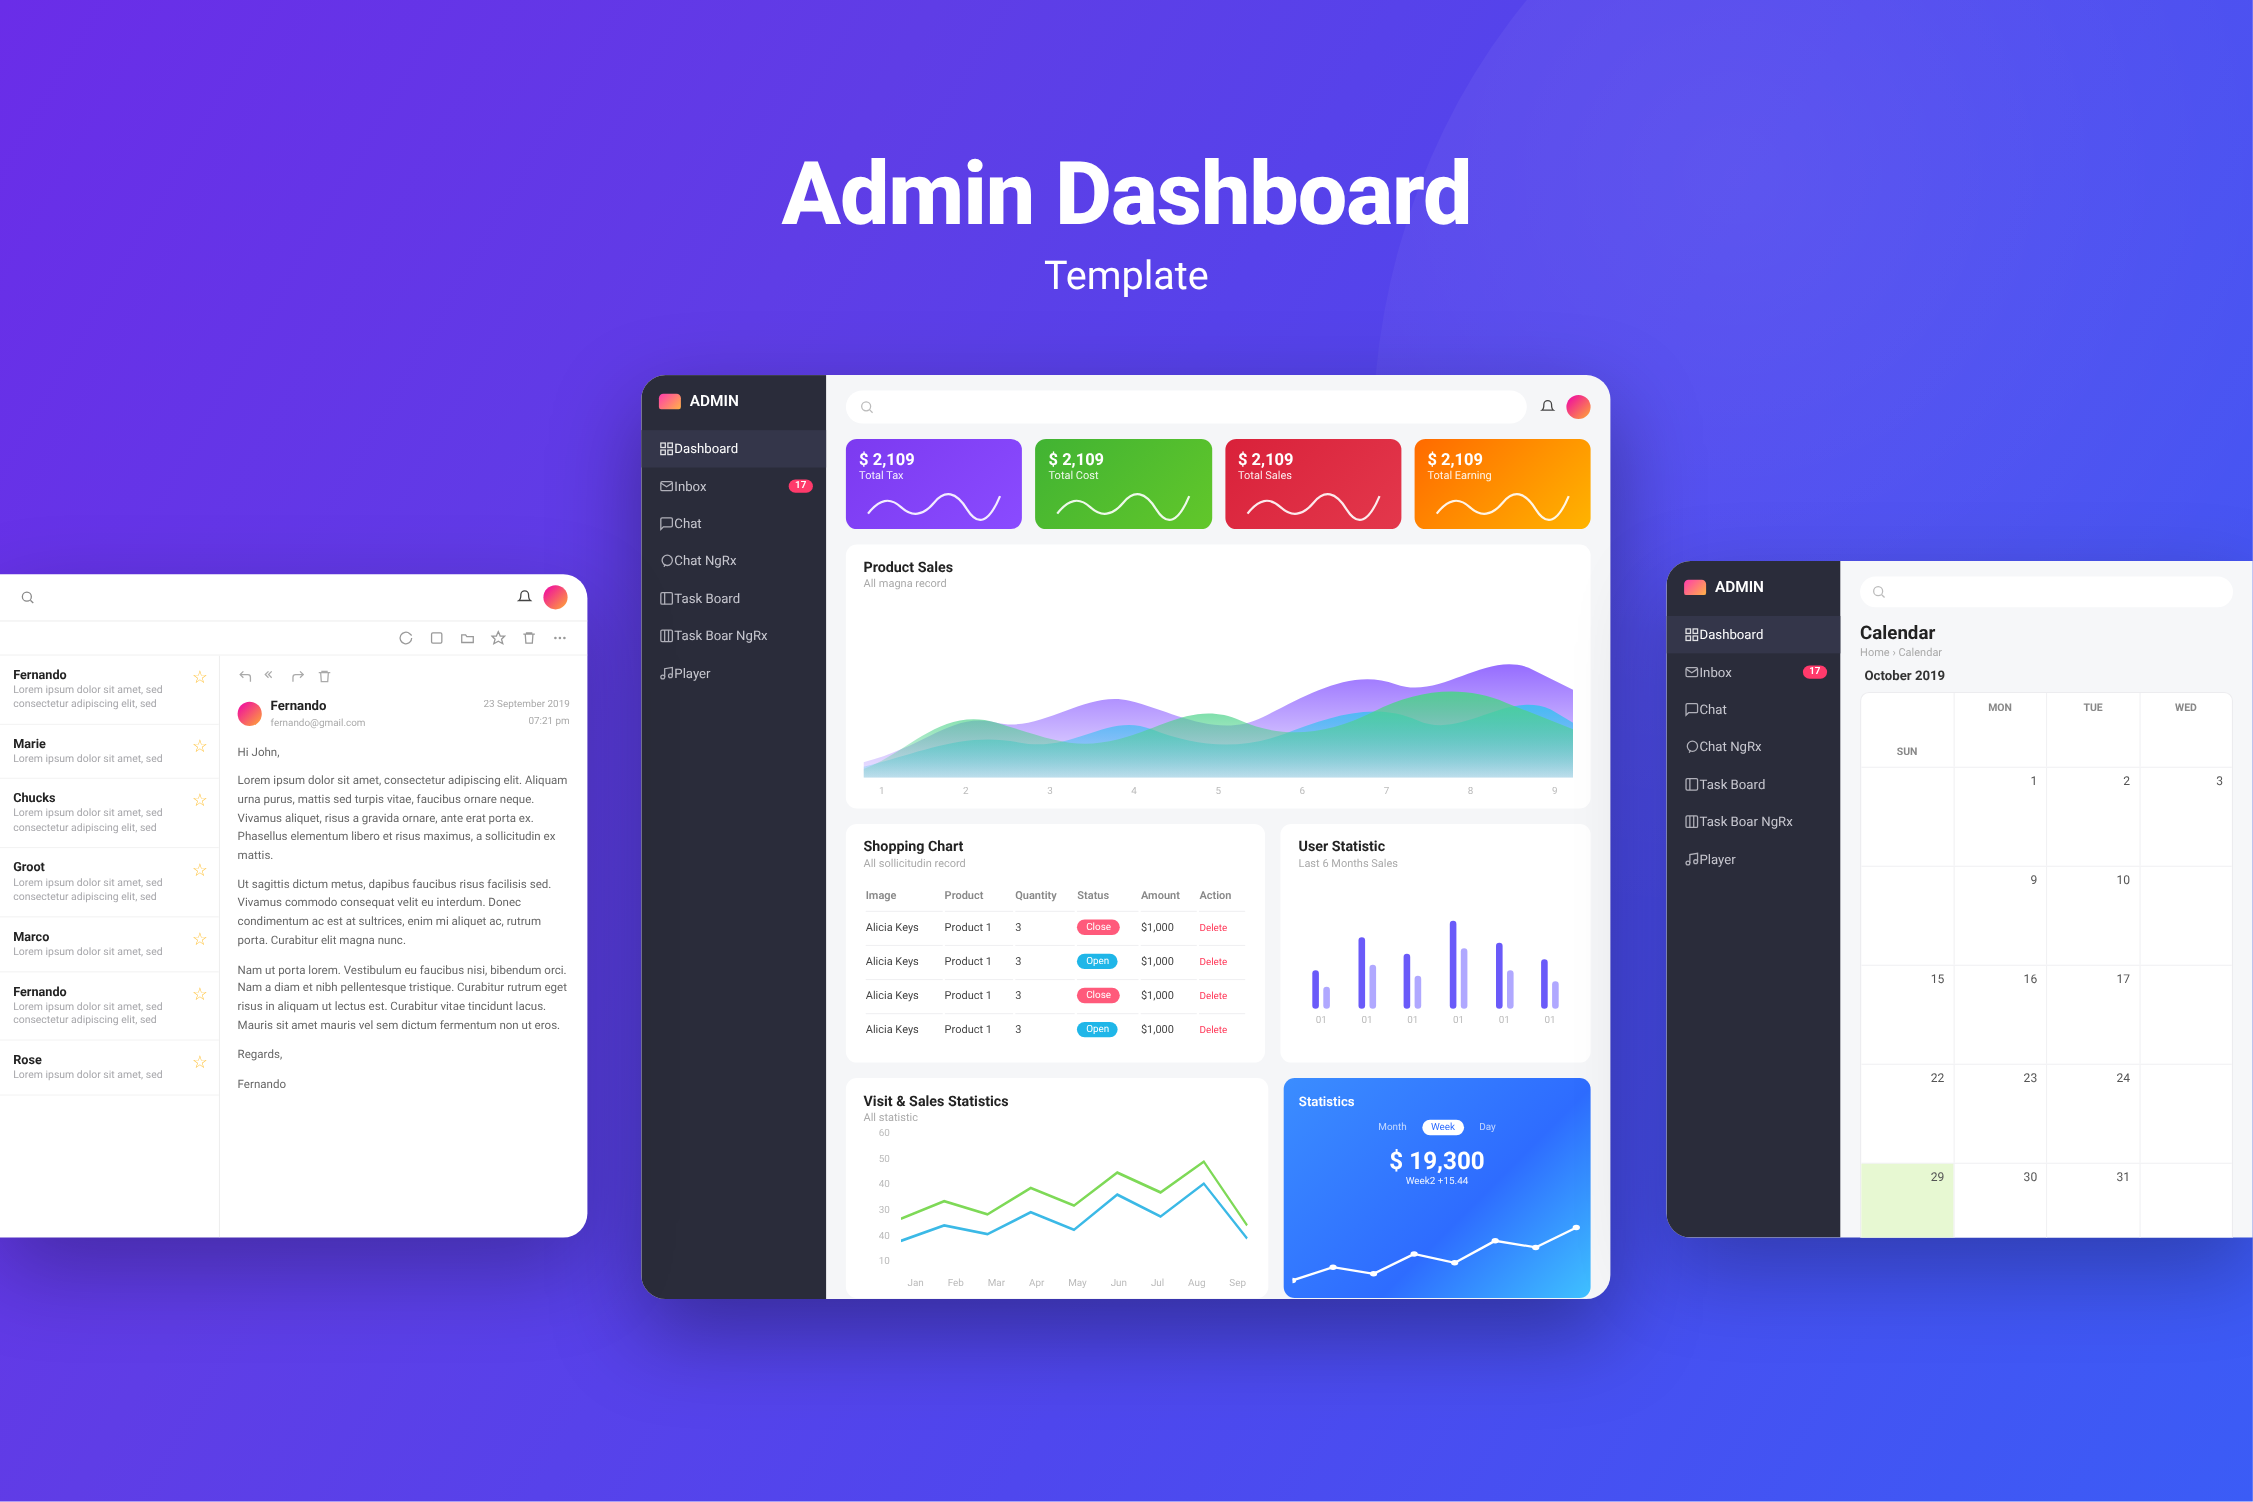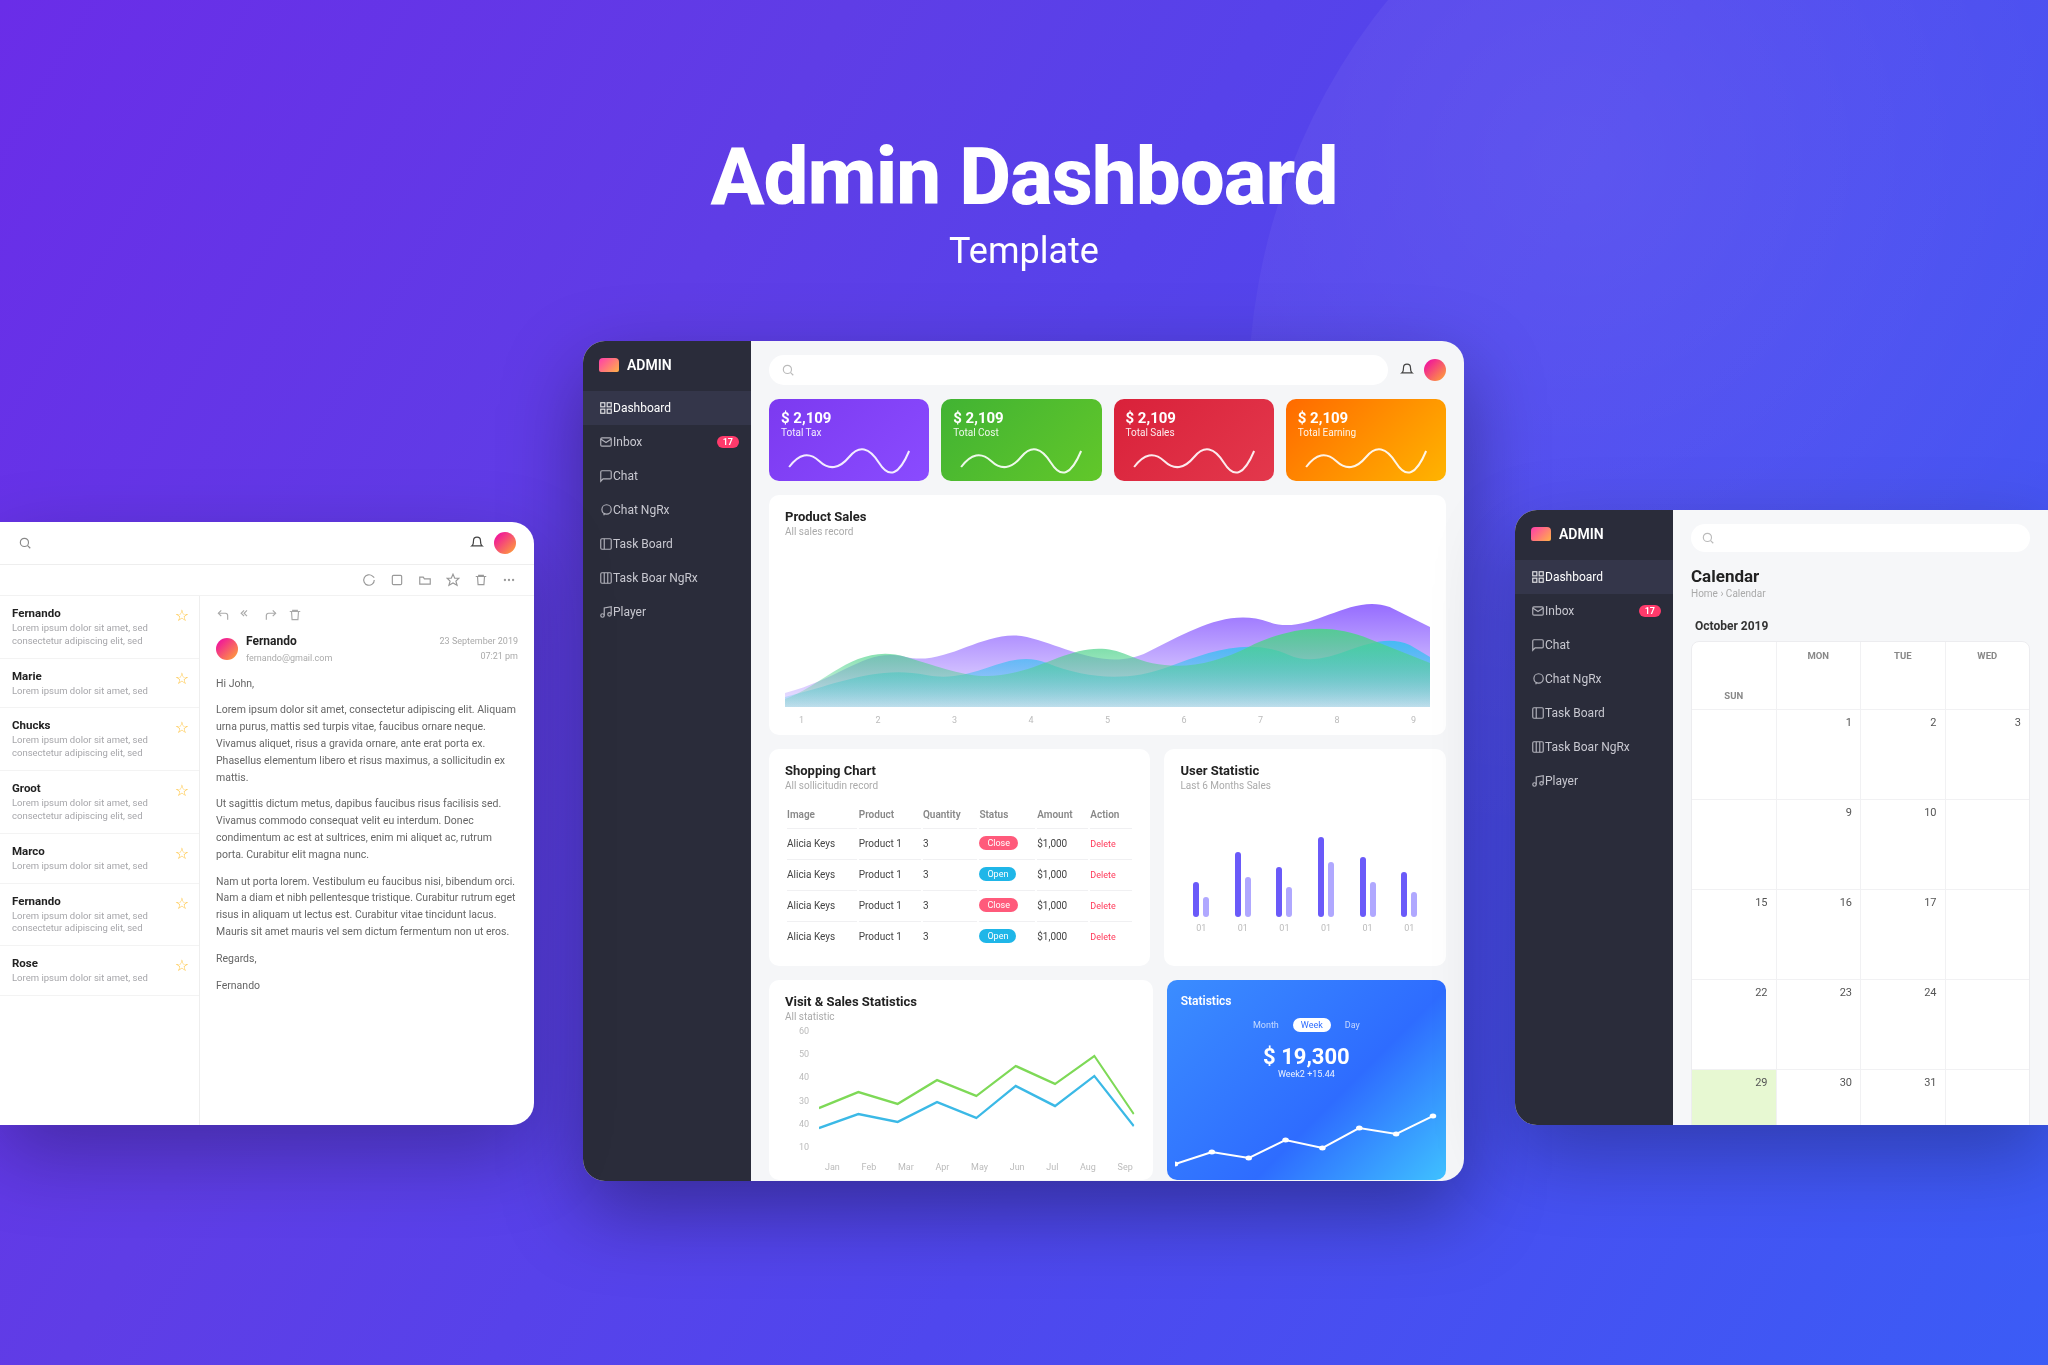--- a/index.html
+++ b/index.html
@@ -206,21 +206,21 @@
     border-radius: 22px 0 0 22px;
     overflow: hidden;
     box-shadow: 0 30px 80px rgba(0,0,0,0.28);
     display: flex;
   }
   .window-right .sidebar2 { width: 158px; background: #2a2c3a; color: #c8c8d0; }
   .cal-body { flex: 1; padding: 14px 18px; }
   .cal-body .topbar2 { background: #fff; border-radius: 18px; height: 28px; display: flex; align-items: center; padding: 0 10px; color: #bbb; margin-bottom: 14px; }
   .cal-title h3 { font-size: 17px; font-weight: 700; color: #222; }
   .cal-title .bc { font-size: 10px; color: #aaa; margin-top: 2px; }
-  .cal-title { margin-bottom: 12px; }
+  .cal-title { }
   .cal-month { font-size: 12px; font-weight: 700; color: #333; padding: 8px 4px; }
   .cal-grid { background: #fff; border-radius: 8px; overflow: hidden; border: 1px solid #ececef;}
   .cal-dow { display: flex; }
   .cal-dow span { flex: 1; text-align: center; font-size: 9.5px; color: #888; font-weight: 700; padding: 8px 0; border-left: 1px solid #f1f1f3; }
   .cal-dow span:first-child { border-left: none; margin-top: 40px; }
   .cal-row { display: flex; height: 90px; border-top: 1px solid #f1f1f3; }
   .cal-row span { flex: 1; text-align: right; font-size: 11px; color: #555; padding: 6px 8px 0 0; border-left: 1px solid #f1f1f3; }
   .cal-row span:first-child { border-left: none; }
   .cal-row span.hl { background: #e7f8d2; }
 
@@ -352,21 +352,21 @@
           <div class="amt">$ 2,109</div>
           <div class="lbl">Total Earning</div>
           <svg viewBox="0 0 120 40">
             <path d="M0 30 Q15 10 30 24 T60 20 T90 26 T120 14" fill="none" stroke="#fff" stroke-width="2" opacity=".9"></path>
           </svg>
         </div>
       </div>
 
     <div class="panel product-sales">
       <h4>Product Sales</h4>
-      <div class="sub">All sales record</div>
+      <div class="sub">All magna record</div>
       <svg class="chart" viewBox="0 0 640 140" preserveAspectRatio="none">
         <defs>
           <linearGradient id="g1" x1="0" y1="0" x2="0" y2="1">
               <stop offset="0" stop-color="#8a5cff" stop-opacity=".9"></stop>
               <stop offset="1" stop-color="#8a5cff" stop-opacity=".15"></stop>
             </linearGradient>
           <linearGradient id="g2" x1="0" y1="0" x2="0" y2="1">
               <stop offset="0" stop-color="#3abff2" stop-opacity=".9"></stop>
               <stop offset="1" stop-color="#3abff2" stop-opacity=".15"></stop>
             </linearGradient>

